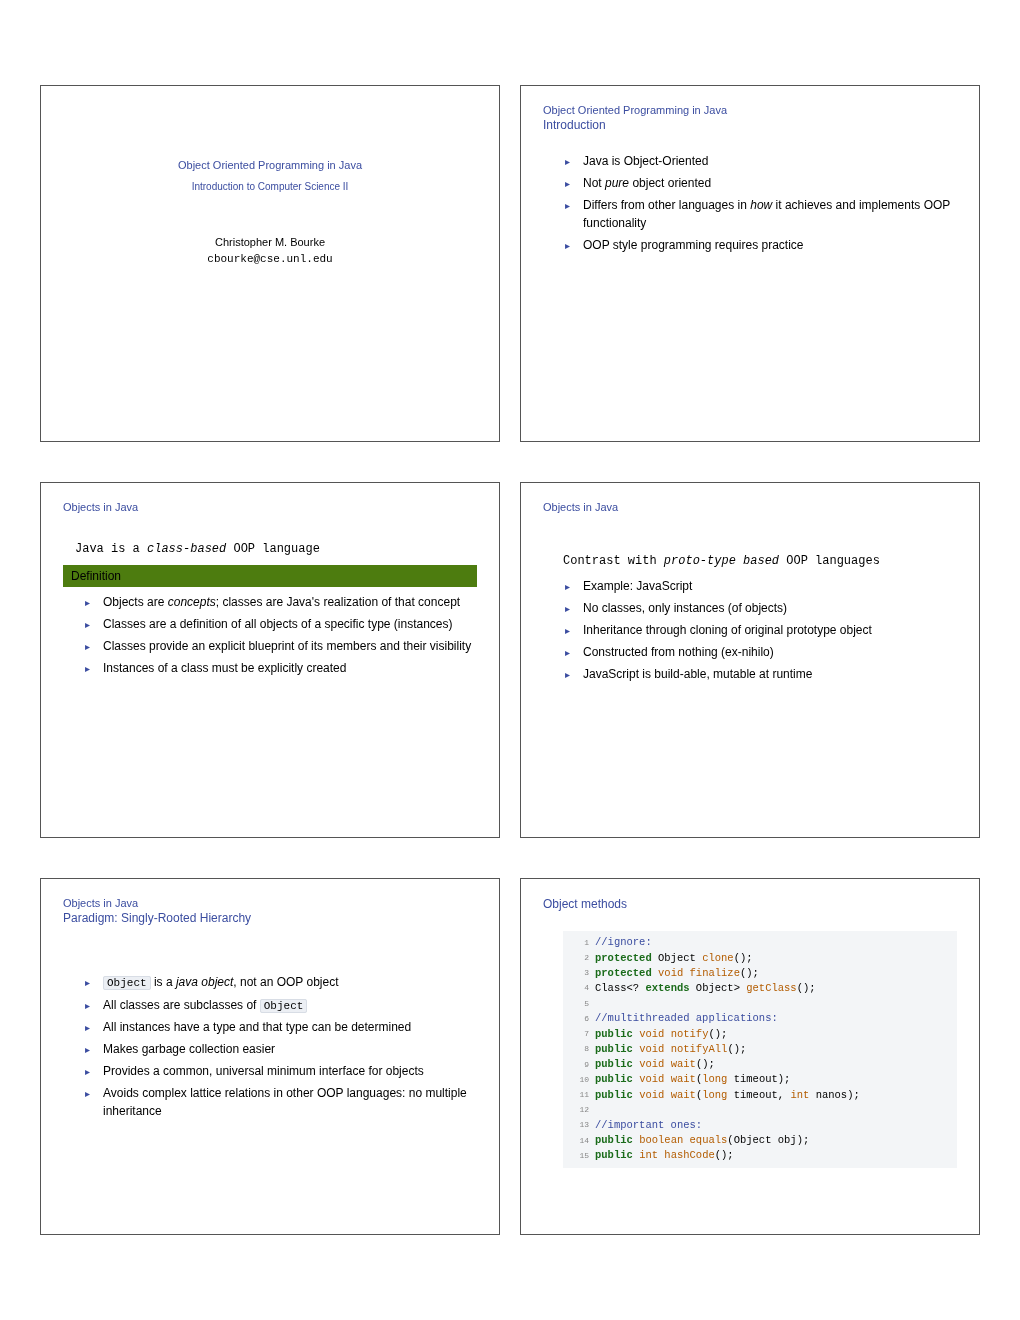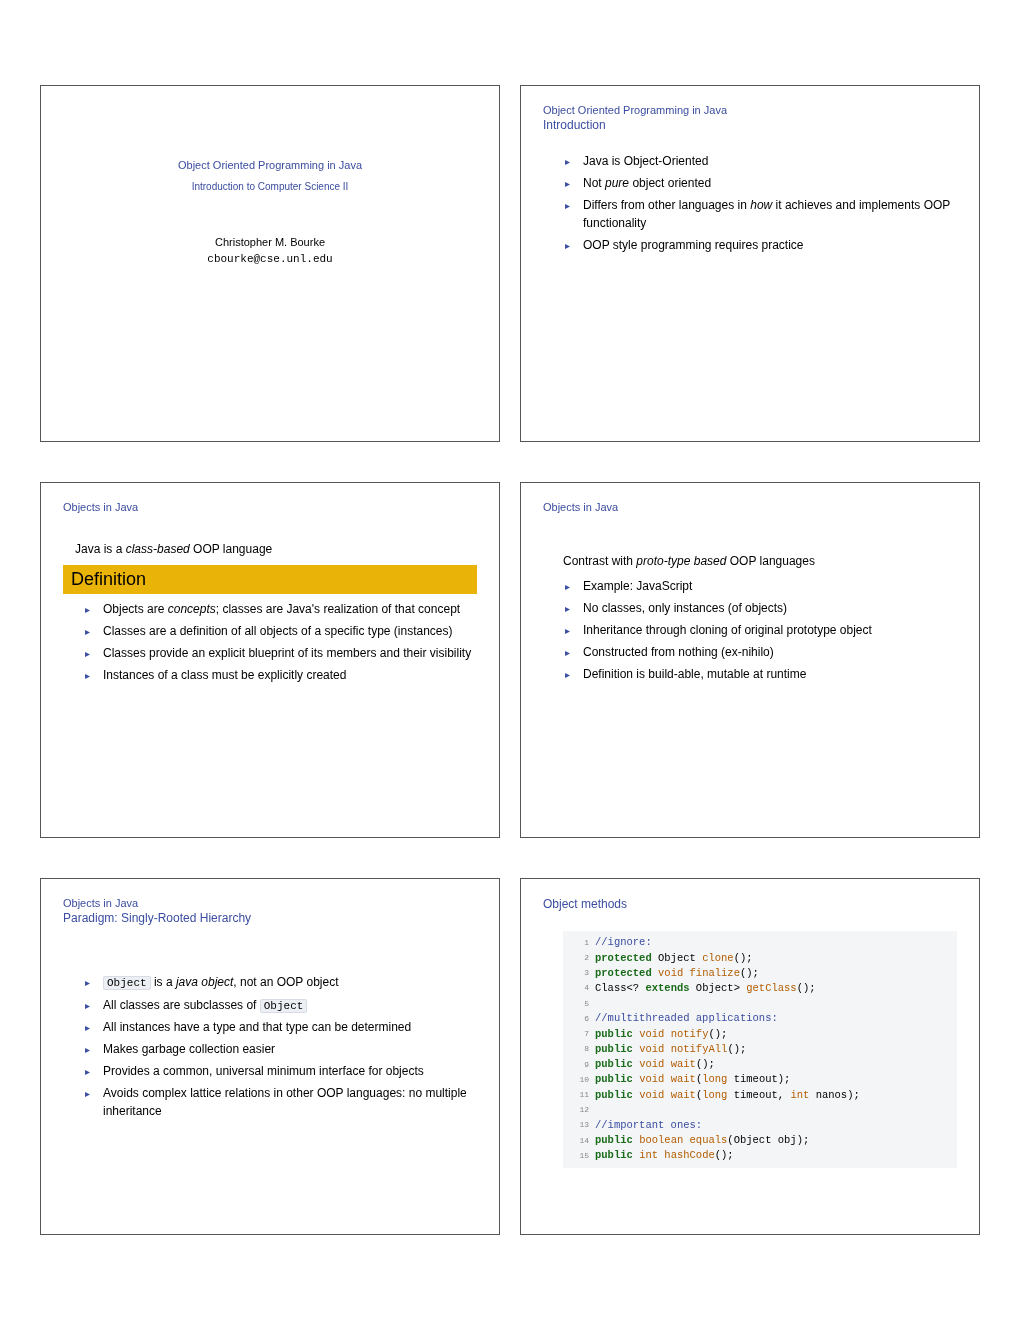--- a/index.html
+++ b/index.html
@@ -75,25 +75,26 @@
     content: "▸";
     position: absolute;
     left: 0;
     color: #3b4da0;
     font-size: 10px;
     top: 2px;
   }
   .body-text {
     margin: 20px 0 8px 12px;
     line-height: 1.4;
+    font-family: Liberation Mono, monospace;
   }
   .defhead {
-    background: #eab308;
+    background: #4d7c0f;
     padding: 4px 8px;
-    font-size: 18px;
+    font-size: 12px;
     margin: 8px 0 0 0;
   }
   .defbody {
     padding: 6px 2px 8px 2px;
     line-height: 1.5;
   }
   .code-inline {
     font-family: "Courier New", monospace;
     background: #eceff4;
     border: 1px solid #d8dde5;
@@ -166,21 +167,21 @@
   </div>
 
   <div class="slide">
     <div class="title">Objects in Java</div>
     <div class="body-text s4-top" style="margin-left:20px;">Contrast with <em>proto-type based</em> OOP languages</div>
     <ul class="bullets">
       <li>Example: JavaScript</li>
       <li>No classes, only instances (of objects)</li>
       <li>Inheritance through cloning of original prototype object</li>
       <li>Constructed from nothing (ex-nihilo)</li>
-      <li>Definition is build-able, mutable at runtime</li>
+      <li>JavaScript is build-able, mutable at runtime</li>
     </ul>
   </div>
 
   <div class="slide">
     <div class="title">Objects in Java</div>
     <div class="subtitle">Paradigm: Singly-Rooted Hierarchy</div>
     <ul class="bullets" style="margin-top:48px;">
       <li><span class="code-inline">Object</span> is a <em>java object</em>, not an OOP object</li>
       <li>All classes are subclasses of <span class="code-inline">Object</span></li>
       <li>All instances have a type and that type can be determined</li>

